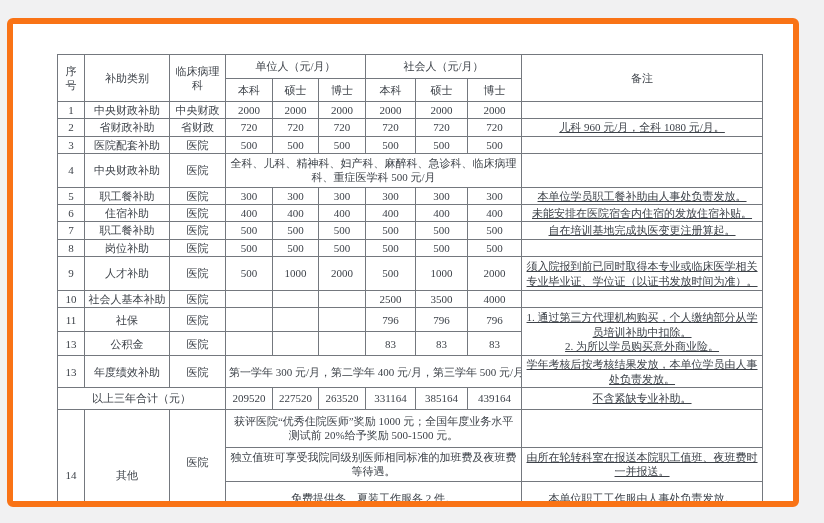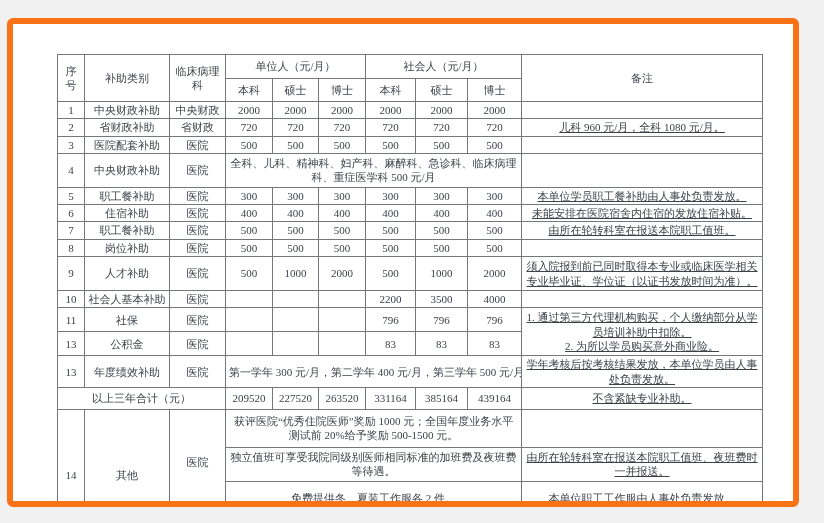--- a/index.html
+++ b/index.html
@@ -141,21 +141,21 @@
       <tr style="height:17px">
         <td>7</td>
         <td>职工餐补助</td>
         <td>医院</td>
         <td>500</td>
         <td>500</td>
         <td>500</td>
         <td>500</td>
         <td>500</td>
         <td>500</td>
-        <td class="remark">由所在轮转科室在报送本院职工值班。</td>
+        <td class="remark">自在培训基地完成执医变更注册算起。</td>
       </tr>
       <tr style="height:17px">
         <td>8</td>
         <td>岗位补助</td>
         <td>医院</td>
         <td>500</td>
         <td>500</td>
         <td>500</td>
         <td>500</td>
         <td>500</td>
@@ -174,21 +174,21 @@
         <td>2000</td>
         <td class="remark">须入院报到前已同时取得本专业或临床医学相关专业毕业证、学位证（以证书发放时间为准）。</td>
       </tr>
       <tr style="height:16px">
         <td>10</td>
         <td>社会人基本补助</td>
         <td>医院</td>
         <td></td>
         <td></td>
         <td></td>
-        <td>2200</td>
+        <td>2500</td>
         <td>3500</td>
         <td>4000</td>
         <td class="remark"></td>
       </tr>
       <tr style="height:24px">
         <td>11</td>
         <td>社保</td>
         <td>医院</td>
         <td></td>
         <td></td>

